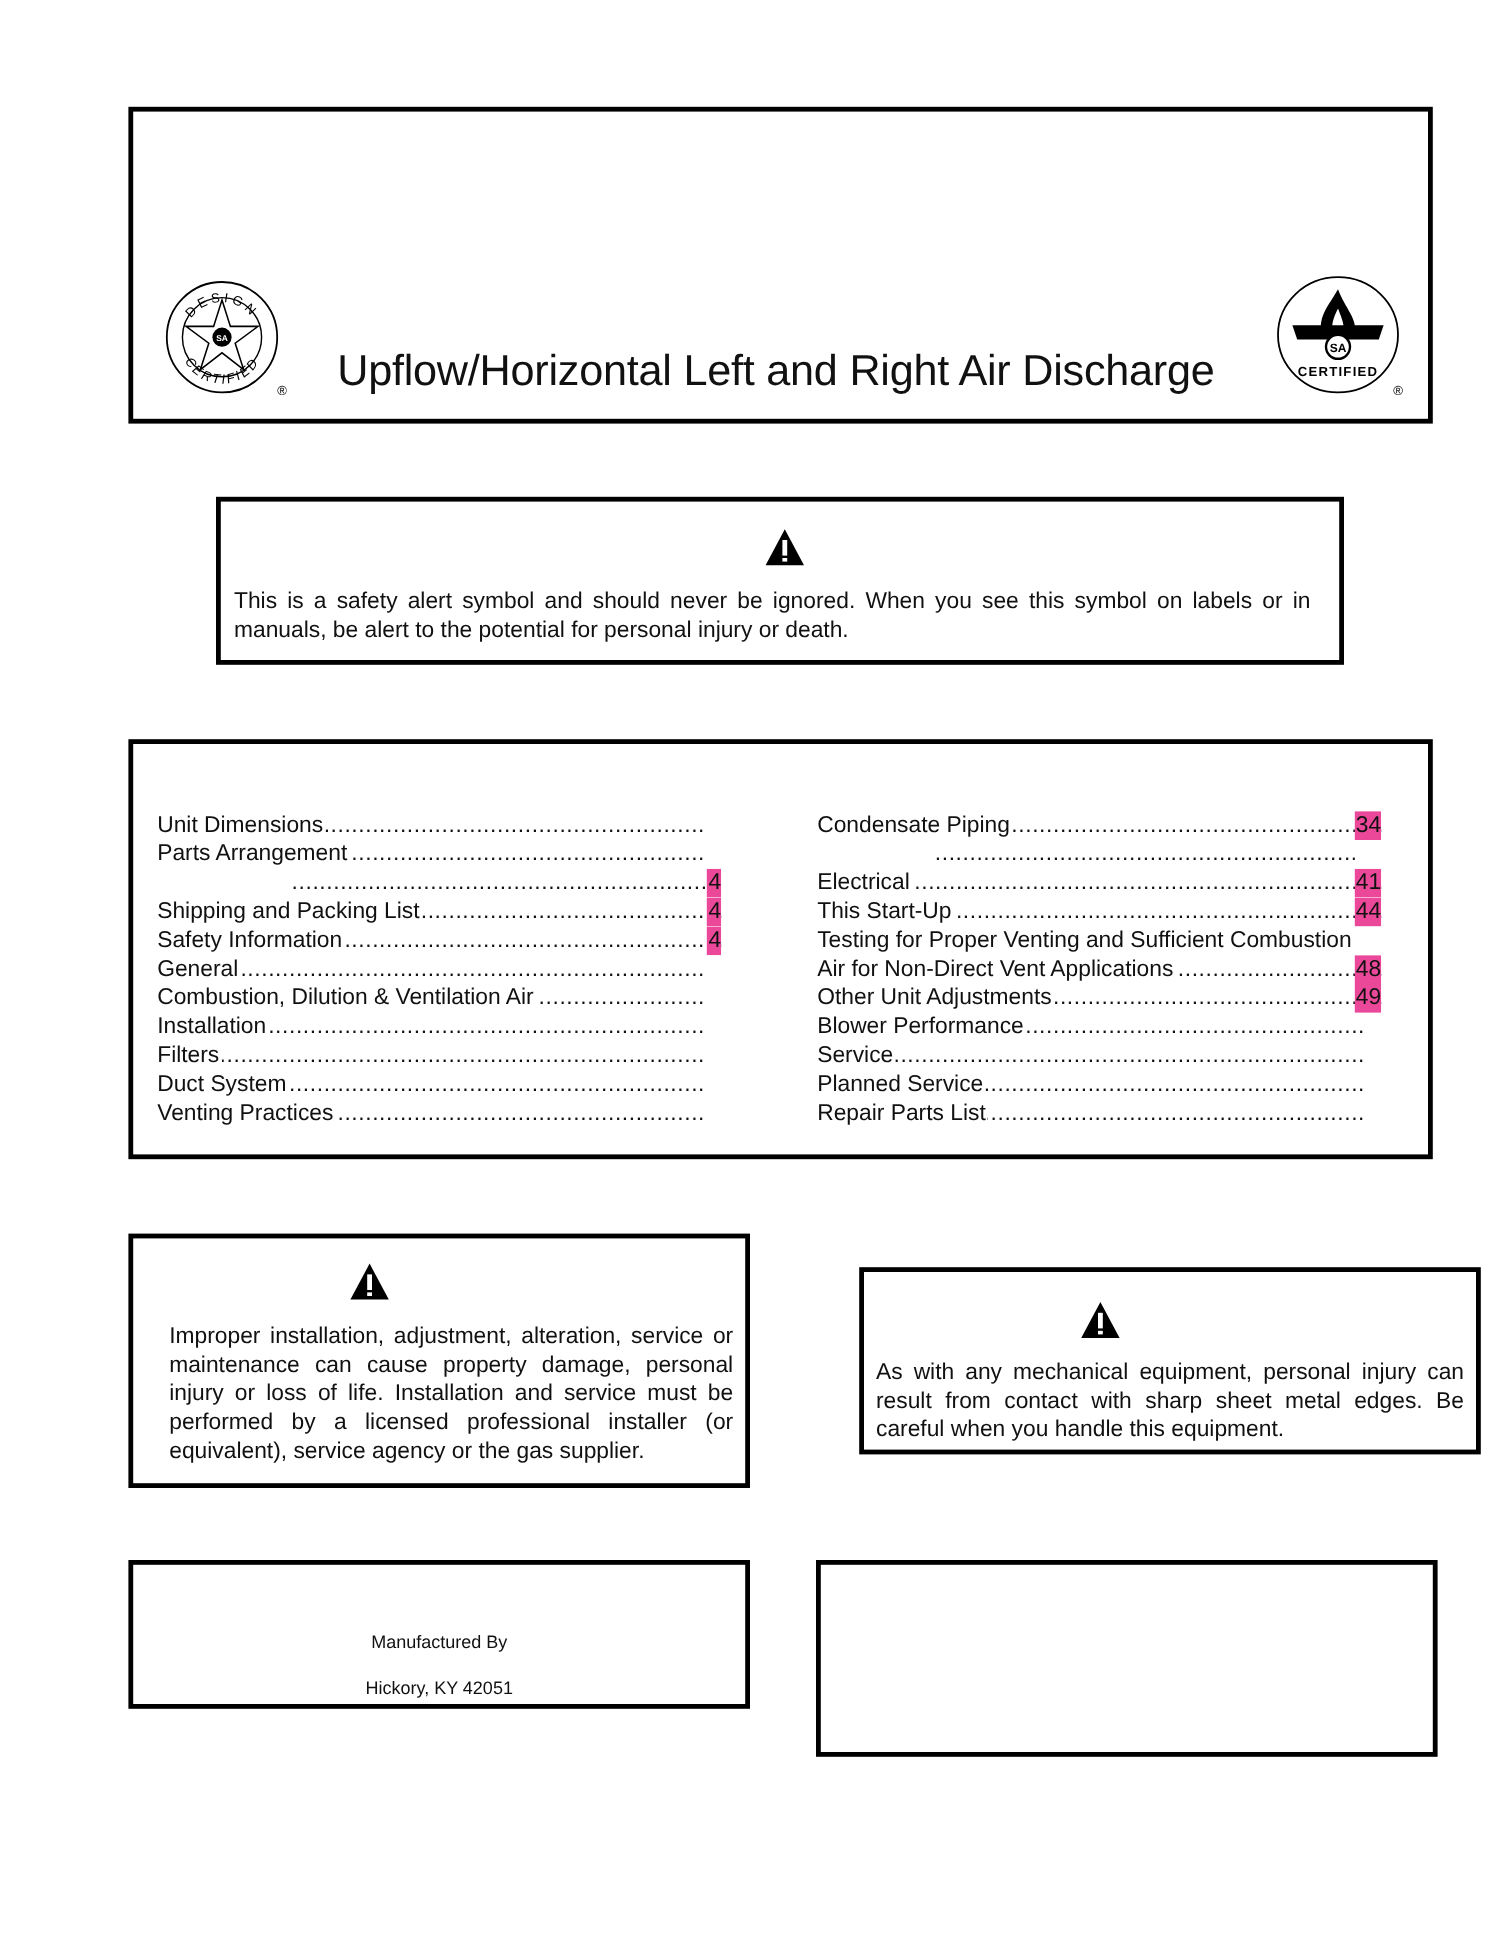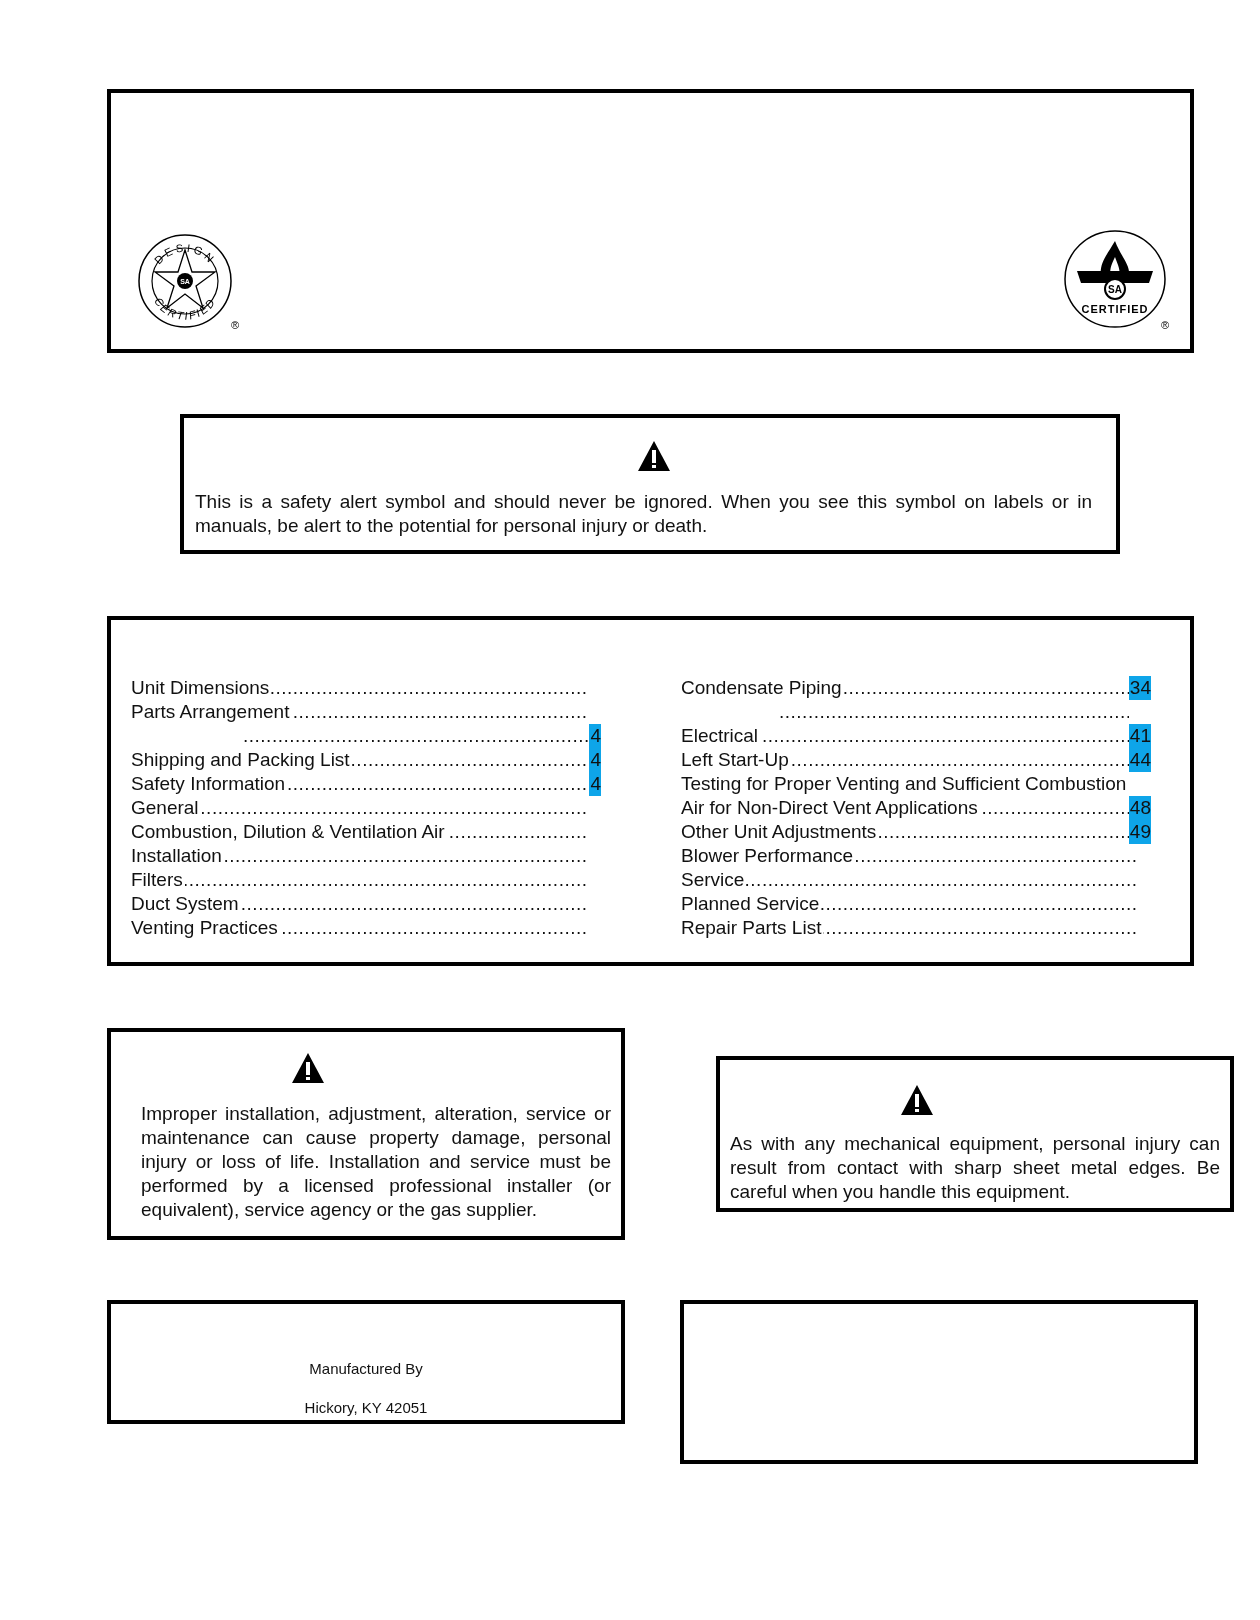--- a/index.html
+++ b/index.html
@@ -29,21 +29,21 @@
     
     #toc-box { left: 107px; top: 616px; width: 1087px; height: 350px; }
     .toc-col { position: absolute; top: 56px; font-size: 19px; }
     #toc-left { left: 20px; width: 490px; }
     #toc-right { left: 570px; width: 490px; }
     .toc-row { height: 24px; line-height: 24px; white-space: nowrap; overflow: hidden; position: relative; }
     .toc-row .lbl { background: #fff; padding-right: 2px; position: relative; z-index: 1; }
     .toc-row .dots {
       position: absolute; left: 0; top: 0; white-space: nowrap; overflow: hidden; letter-spacing: 0.5px;
     }
-    .toc-row .pg { position: absolute; right: 0; top: 0; background: #0ea5e9; padding-left: 1px; z-index: 2; }
+    .toc-row .pg { position: absolute; right: 0; top: 0; background: #ec4899; padding-left: 1px; z-index: 2; }
 
     
     #warn-left { left: 107px; top: 1028px; width: 518px; height: 212px; }
     #warn-left .alert-icon { left: 180px; top: 20px; }
     #warn-left .alert-text { left: 10px; right: 10px; top: 70px; font-size: 19px; line-height: 24px; margin-left: 20px; }
     #warn-right { left: 680px; top: 1056px; width: 518px; height: 156px; margin-left: 36px; }
     #warn-right .alert-icon { left: 180px; top: 24px; }
     #warn-right .alert-text { left: 10px; right: 10px; top: 72px; }
 
     
@@ -61,20 +61,21 @@
     <circle cx="50" cy="50" r="33" fill="none" stroke="#000" stroke-width="1.2"></circle>
     <polygon points="50,19 57,41 80,41 61,55 68,77 50,63 32,77 39,55 20,41 43,41" fill="none" stroke="#000" stroke-width="1.3"></polygon>
     <circle cx="50" cy="50" r="8" fill="#000"></circle>
     <text x="50" y="53" font-size="7" fill="#fff" text-anchor="middle" font-family="Liberation Sans, sans-serif" font-weight="bold">SA</text>
     <path id="arcTop" d="M20,44 A31,31 0 0 1 80,44" fill="none"></path>
     <path id="arcBot" d="M16,62 A35,35 0 0 0 84,62" fill="none"></path>
     <text font-size="11" font-family="Liberation Sans, sans-serif" letter-spacing="3" fill="#000"><textPath href="#arcTop" startOffset="50%" text-anchor="middle">DESIGN</textPath></text>
     <text font-size="11" font-family="Liberation Sans, sans-serif" letter-spacing="2" fill="#000" font-style="italic"><textPath href="#arcBot" startOffset="50%" text-anchor="middle">CERTIFIED</textPath></text>
     <text x="96" y="98" font-size="11" font-family="Liberation Sans, sans-serif" fill="#000">®</text>
   </svg>
+  <div id="header-title">Upflow/Horizontal Left and Right Air Discharge</div>
   <svg class="logo" id="logo-right" viewBox="0 0 112 104">
     <ellipse cx="52" cy="50" rx="50" ry="48" fill="none" stroke="#000" stroke-width="1.5"></ellipse>
     <path d="M52,12 C44,26 36,34 38,48 C40,58 64,58 66,48 C68,36 58,28 52,12 Z" fill="#000"></path>
     <path d="M52,28 C48,36 46,42 48,48 C50,52 54,52 56,48 C58,42 55,36 52,28 Z" fill="#fff"></path>
     <polygon points="14,42 90,42 86,54 18,54" fill="#000"></polygon>
     <circle cx="52" cy="60" r="10" fill="#fff" stroke="#000" stroke-width="2"></circle>
     <text x="52" y="64" font-size="10" text-anchor="middle" font-family="Liberation Sans, sans-serif" font-weight="bold" fill="#000">SA</text>
     <text x="52" y="84" font-size="11" text-anchor="middle" font-family="Liberation Sans, sans-serif" font-weight="bold" letter-spacing="1" fill="#000">CERTIFIED</text>
     <text x="98" y="100" font-size="11" font-family="Liberation Sans, sans-serif" fill="#000">®</text>
   </svg>
@@ -105,21 +106,21 @@
       <div class="toc-row" style="width: 458px;"><span class="dots" style="width: 100%;">........................................................................................................................................................................................................</span><span class="lbl">Filters</span></div>
       <div class="toc-row" style="width: 458px;"><span class="dots" style="width: 100%;">........................................................................................................................................................................................................</span><span class="lbl">Duct System</span></div>
       <div class="toc-row" style="width: 458px;"><span class="dots" style="width: 100%;">........................................................................................................................................................................................................</span><span class="lbl">Venting Practices</span></div>
     </div>
   <div class="toc-col" id="toc-right">
       <div class="toc-row" style="width: 470px;"><span class="dots" style="width: 100%;">........................................................................................................................................................................................................</span><span class="lbl">Condensate Piping</span><span class="pg">34</span></div>
       <div class="toc-row" style="width: 350px; margin-left: 98px;">
         <span class="dots" style="width: 100%;">........................................................................................................................................................................................................</span>
       </div>
       <div class="toc-row" style="width: 470px;"><span class="dots" style="width: 100%;">........................................................................................................................................................................................................</span><span class="lbl">Electrical</span><span class="pg">41</span></div>
-      <div class="toc-row" style="width: 470px;"><span class="dots" style="width: 100%;">........................................................................................................................................................................................................</span><span class="lbl">Left Start-Up</span><span class="pg">44</span></div>
+      <div class="toc-row" style="width: 470px;"><span class="dots" style="width: 100%;">........................................................................................................................................................................................................</span><span class="lbl">This Start-Up</span><span class="pg">44</span></div>
       <div class="toc-row" style="width: 490px;"><span class="lbl">Testing for Proper Venting and Sufficient Combustion</span></div>
       <div class="toc-row" style="width: 470px;"><span class="dots" style="width: 100%;">........................................................................................................................................................................................................</span><span class="lbl">Air for Non-Direct Vent Applications</span><span class="pg">48</span></div>
       <div class="toc-row" style="width: 470px;"><span class="dots" style="width: 100%;">........................................................................................................................................................................................................</span><span class="lbl">Other Unit Adjustments</span><span class="pg">49</span></div>
       <div class="toc-row" style="width: 458px;"><span class="dots" style="width: 100%;">........................................................................................................................................................................................................</span><span class="lbl">Blower Performance</span></div>
       <div class="toc-row" style="width: 458px;"><span class="dots" style="width: 100%;">........................................................................................................................................................................................................</span><span class="lbl">Service</span></div>
       <div class="toc-row" style="width: 458px;"><span class="dots" style="width: 100%;">........................................................................................................................................................................................................</span><span class="lbl">Planned Service</span></div>
       <div class="toc-row" style="width: 458px;"><span class="dots" style="width: 100%;">........................................................................................................................................................................................................</span><span class="lbl">Repair Parts List</span></div>
     </div>
 </div>
 

